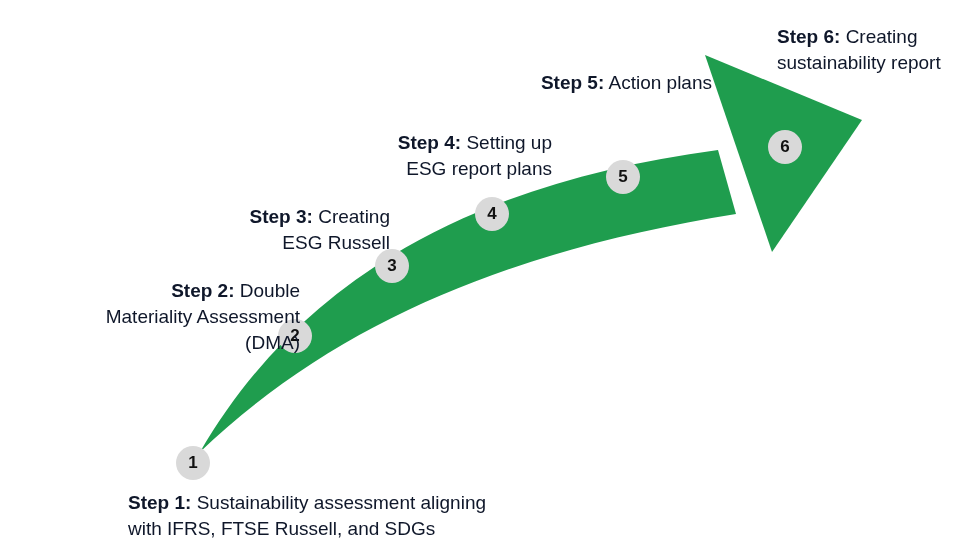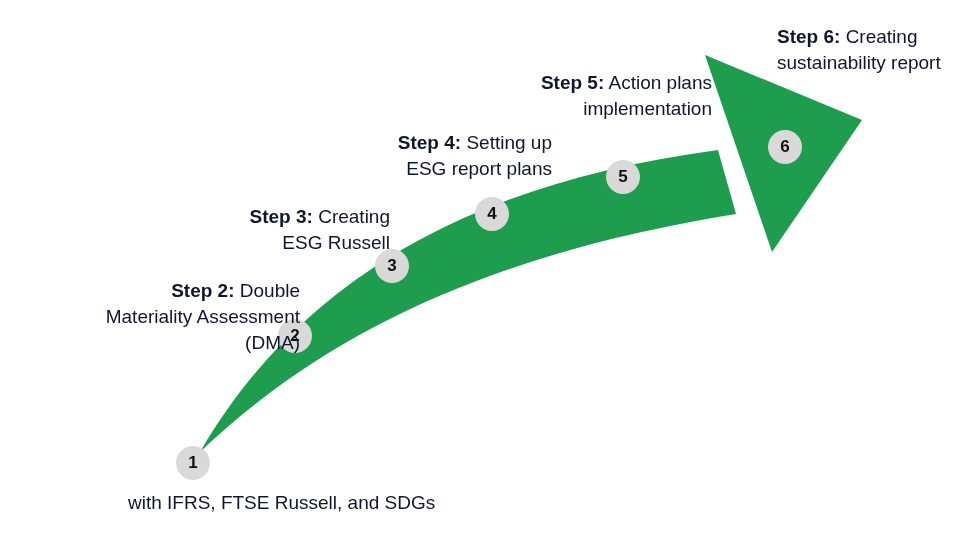--- a/index.html
+++ b/index.html
@@ -68,20 +68,21 @@
     <span>4</span>
   </div>
   <div class="step-circle" style="left:606px; top:160px;">
     <span>5</span>
   </div>
   <div class="step-circle" style="left:768px; top:130px;">
     <span>6</span>
   </div>
 
   <div class="step-label align-left" style="left:128px; top:490px; width:430px;">
+    <div><b>Step 1:</b><span> Sustainability assessment aligning</span></div>
     <div>with IFRS, FTSE Russell, and SDGs</div>
   </div>
 
   <div class="step-label align-center" style="left:60px; top:278px; width:240px;">
     <div><b>Step 2:</b><span> Double</span></div>
     <div>Materiality Assessment</div>
     <div>(DMA)</div>
   </div>
 
   <div class="step-label align-center" style="left:170px; top:204px; width:220px;">
@@ -89,21 +90,20 @@
     <div>ESG Russell</div>
   </div>
 
   <div class="step-label align-center" style="left:322px; top:130px; width:230px;">
     <div><b>Step 4:</b><span> Setting up</span></div>
     <div>ESG report plans</div>
   </div>
 
   <div class="step-label align-center" style="left:472px; top:70px; width:240px;">
     <div><b>Step 5:</b><span> Action plans</span></div>
-    <div>implementation</div>
   </div>
 
   <div class="step-label align-left" style="left:777px; top:24px; width:190px;">
     <div><b>Step 6:</b><span> Creating</span></div>
     <div>sustainability report</div>
   </div>
 
 </div>
 
 </body></html>

